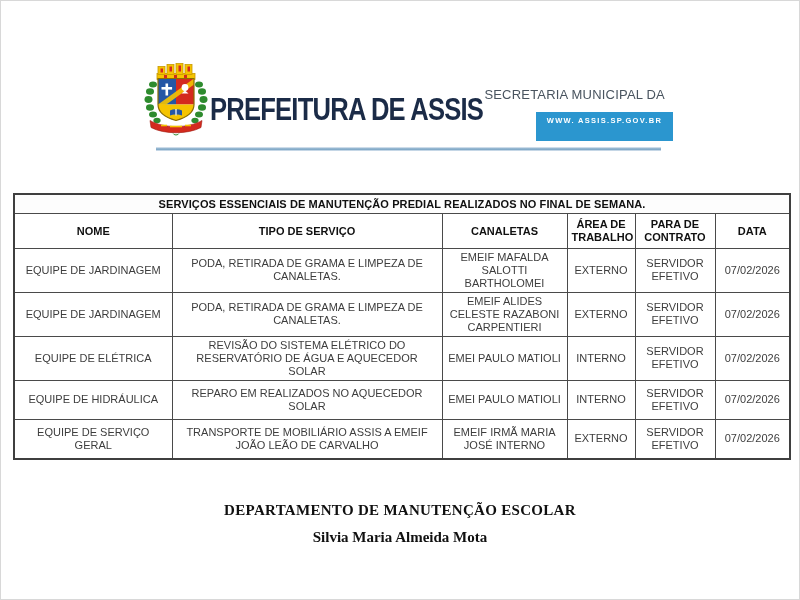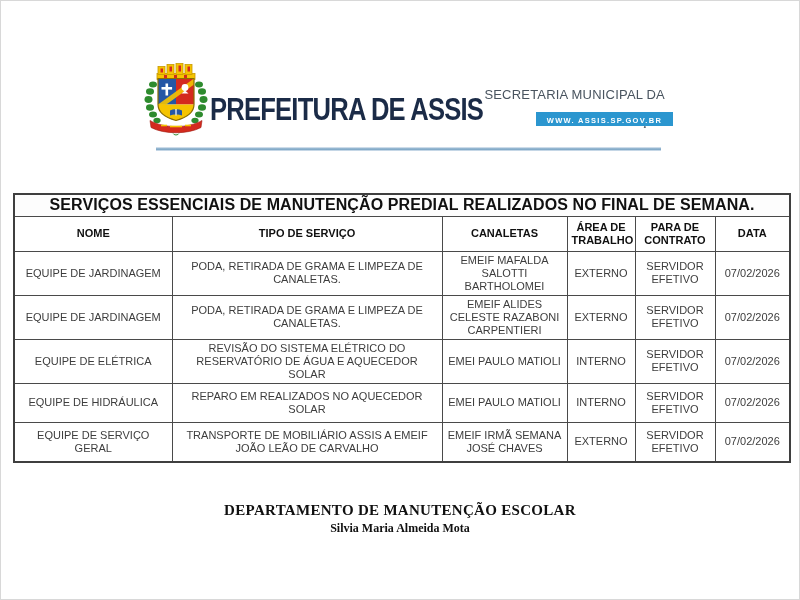--- a/index.html
+++ b/index.html
@@ -23,21 +23,21 @@
     letter-spacing:-1px; white-space:nowrap;
     transform:scaleX(0.8); transform-origin:left center;
   }
   .secretaria {
     position:absolute; right:134px; top:86px;
     text-align:right; color:#49545f;
   }
   .sec-line1 { font-size:13px; letter-spacing:0.2px; }
   .sec-line2 { font-size:10px; font-weight:bold; letter-spacing:0.6px; margin-top:15px; color:#39434e; }
   .url-bar {
-    position:absolute; left:535px; top:111px; width:137px; height:14px;
+    position:absolute; left:535px; top:111px; width:137px; height:29px;
     background:#2b96cf; color:#ffffff;
     font-size:7.5px; font-weight:bold; letter-spacing:1.3px;
     text-align:center; line-height:17px;
   }
   .divider {
     position:absolute; left:155px; top:146px; width:505px; height:4px;
     background:linear-gradient(to bottom,#e9eff6,#84abc9 45%,#84abc9 65%,#e9eff6);
   }
 
   
@@ -47,37 +47,37 @@
     border:2px solid #3f3f3f;
   }
   .doc-table td, .doc-table th {
     border:1px solid #4a4a4a;
     text-align:center; vertical-align:middle;
     font-size:11px; line-height:1.18;
     color:#3d3d3d; padding:2px 4px;
     overflow:hidden;
   }
   .doc-table .title-cell {
-    font-weight:bold; font-size:16px; color:#101010;
+    font-weight:bold; font-size:11px; color:#101010;
     height:16px; padding:1px 2px; background:#fdfdfd;
     letter-spacing:0.1px;
   }
   .doc-table th {
     font-weight:bold; color:#101010; height:30px; font-size:11px;
   }
   .doc-table tr.data-row td { height:34px; }
 
   
   .footer {
     position:absolute; top:501px; left:0; width:100%;
     text-align:center; color:#101010;
     font-family:"Liberation Serif", serif;
   }
   .footer .dept   { font-size:15px; font-weight:bold; letter-spacing:0.3px; }
-  .footer .signer { font-size:12px; font-weight:bold; margin-top:2px; }
+  .footer .signer { font-size:15px; font-weight:bold; margin-top:10px; }
 </style>
 </head>
 <body>
 
 <svg class="logo" viewBox="0 0 64 78" xmlns="http://www.w3.org/2000/svg">
 
   <g>
     <rect x="13" y="11" width="38" height="6" fill="#f5c400" stroke="#c79a00" stroke-width="0.8"></rect>
     <rect x="14" y="4" width="7" height="8" fill="#f5c400" stroke="#c79a00" stroke-width="0.8"></rect>
     <rect x="23" y="2" width="7" height="10" fill="#f5c400" stroke="#c79a00" stroke-width="0.8"></rect>
@@ -198,21 +198,21 @@
       <td>EQUIPE DE HIDRÁULICA</td>
       <td>REPARO EM REALIZADOS NO AQUECEDOR SOLAR</td>
       <td>EMEI PAULO MATIOLI</td>
       <td>INTERNO</td>
       <td>SERVIDOR EFETIVO</td>
       <td>07/02/2026</td>
     </tr>
     <tr class="data-row">
       <td>EQUIPE DE SERVIÇO GERAL</td>
       <td>TRANSPORTE DE MOBILIÁRIO ASSIS A EMEIF JOÃO LEÃO DE CARVALHO</td>
-      <td>EMEIF IRMÃ SEMANA JOSÉ CHAVES</td>
+      <td>EMEIF IRMÃ MARIA JOSÉ INTERNO</td>
       <td>EXTERNO</td>
       <td>SERVIDOR EFETIVO</td>
       <td>07/02/2026</td>
     </tr>
   </tbody>
 </table>
 
 <div class="footer">
   <div class="dept">DEPARTAMENTO DE MANUTENÇÃO ESCOLAR</div>
   <div class="signer">Silvia Maria Almeida Mota</div>

